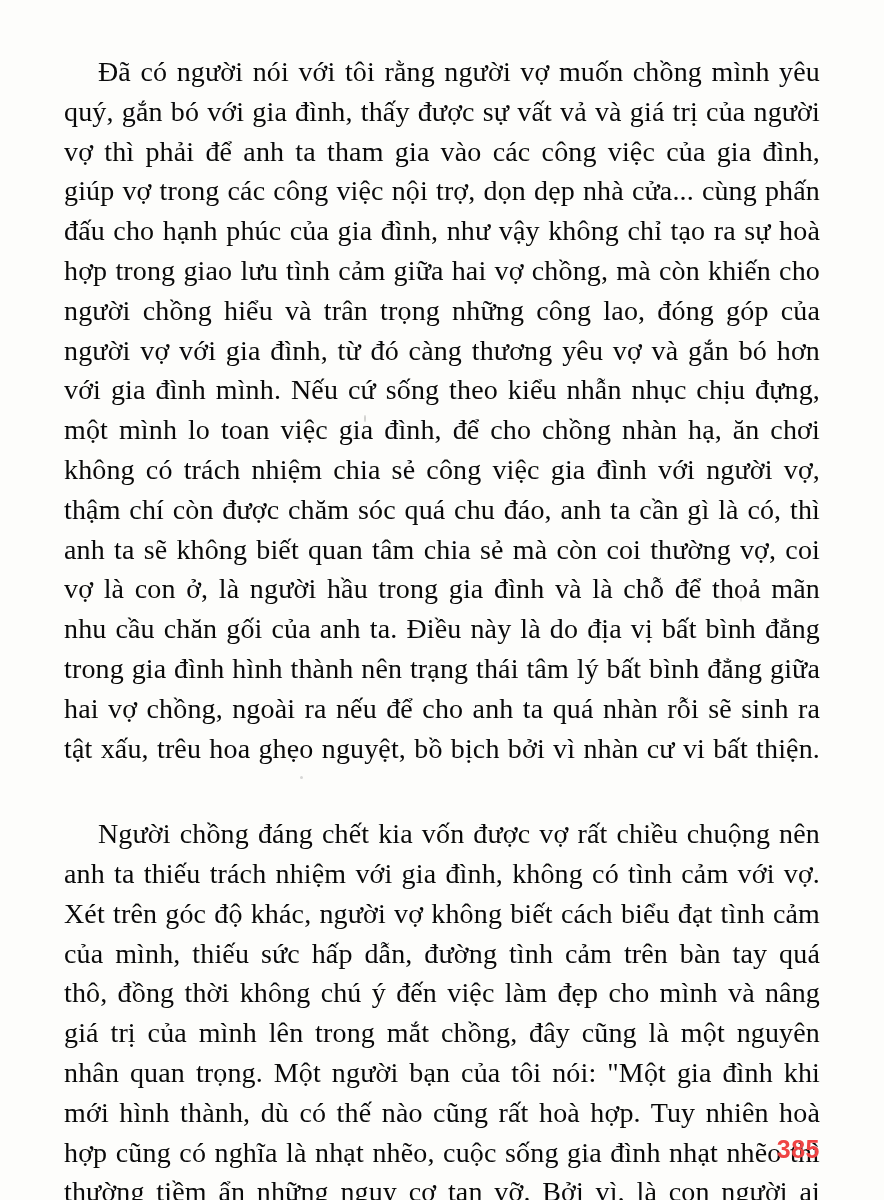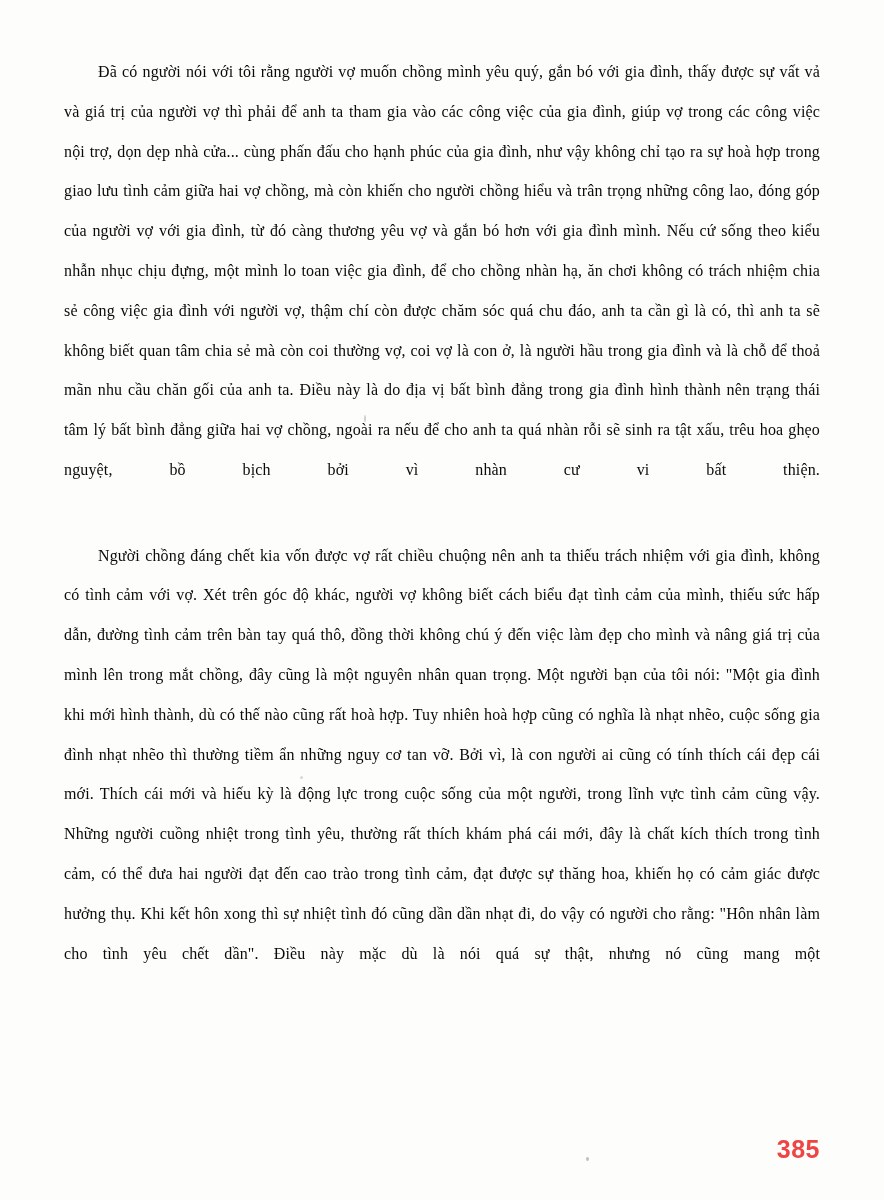--- a/index.html
+++ b/index.html
@@ -27,21 +27,21 @@
     position: absolute;
     left: 64px;
     top: 52px;
     width: 756px;
   }
 
   .para {
     margin: 0;
     text-align: justify;
     text-justify: inter-word;
-    font-size: 16px;
+    font-size: 28px;
     line-height: 39.8px;
     letter-spacing: 0.15px;
     word-spacing: 0.5px;
     text-indent: 34px;
     hyphens: none;
     -webkit-font-smoothing: none;
   }
 
   .para + .para {
     margin-top: 6px;

